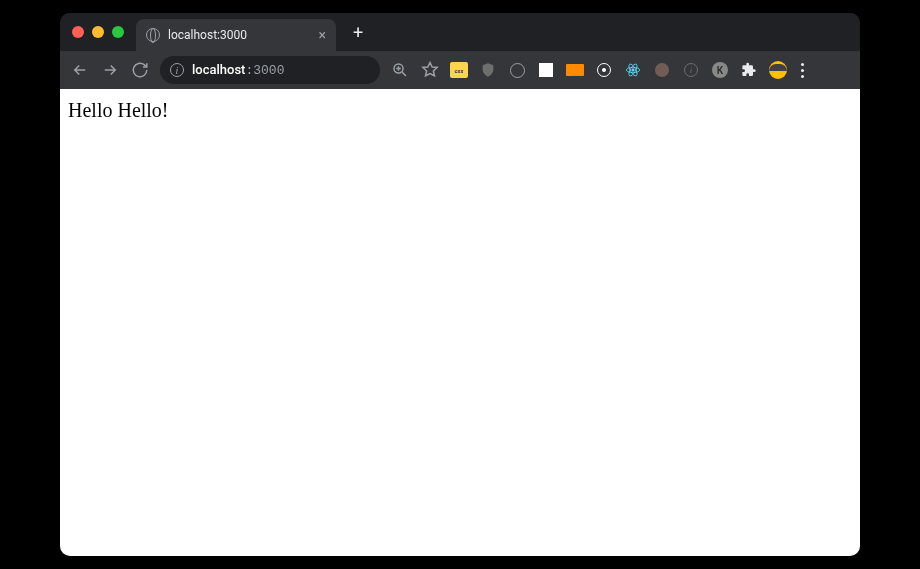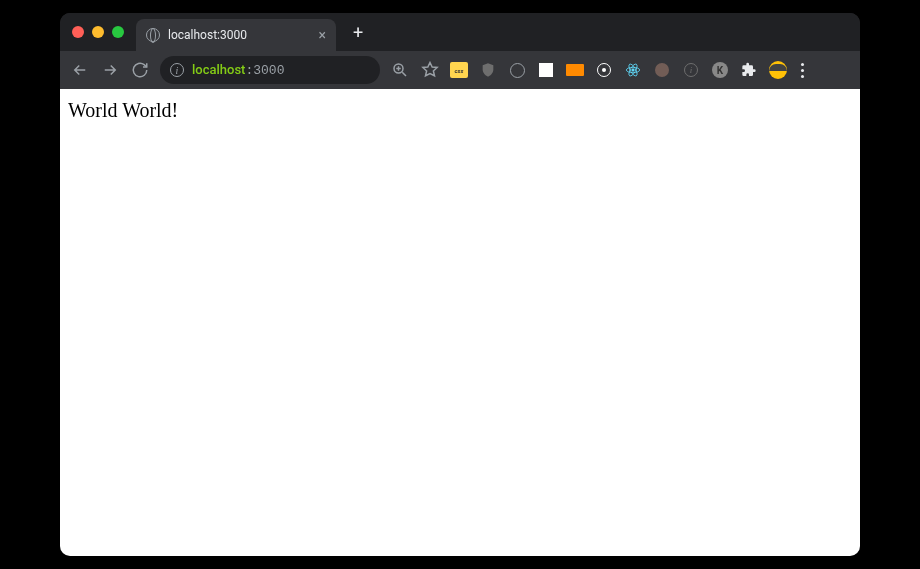--- a/index.html
+++ b/index.html
@@ -126,21 +126,21 @@
       border: 1.5px solid #9aa0a6;
       border-radius: 50%;
       display: flex;
       align-items: center;
       justify-content: center;
       color: #9aa0a6;
       font-size: 10px;
       font-style: italic;
       font-family: Georgia, serif;
     }
-    .url-host { color: #84cc16; font-weight: 500; margin-top: 48px; }
+    .url-host { color: #ffffff; font-weight: 500; margin-top: 48px; }
     .url-port { color: #9aa0a6; font-family: Liberation Mono, monospace; }
     .ext-row { display: flex; align-items: center; gap: 11px; }
     .ext-icon {
       width: 18px;
       height: 18px;
       display: flex;
       align-items: center;
       justify-content: center;
       color: #9aa0a6;
       cursor: pointer;
@@ -276,16 +276,16 @@
     </div>
 
     <div class="kebab">
       <span></span>
         <span></span>
         <span></span>
     </div>
   </div>
 
   <div class="viewport">
-    <div>World World!</div>
+    <div>Hello Hello!</div>
   </div>
 
 </div>
 
 </body></html>

